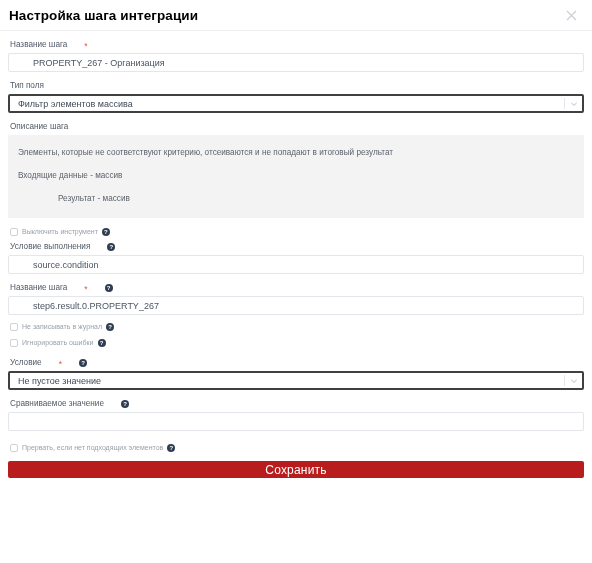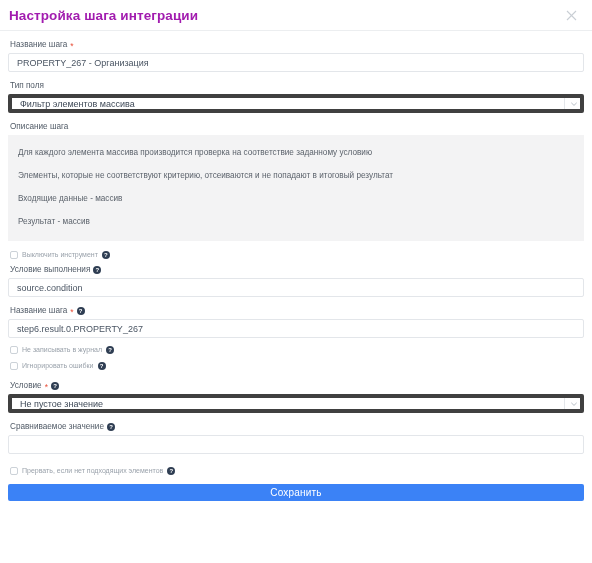--- a/index.html
+++ b/index.html
@@ -30,21 +30,21 @@
     border-bottom: 1px solid #eceef0;
     display: flex;
     align-items: center;
     justify-content: space-between;
     padding: 0 9px 0 9px;
     box-sizing: border-box;
   }
   .modal-title {
     font-size: 13.5px;
     font-weight: bold;
-    color: #a21caf;
+    color: #000000;
     letter-spacing: .1px;
     white-space: nowrap;
   }
   .close-icon {
     width: 16px;
     height: 16px;
     margin-right: 4px;
     display: flex;
     align-items: center;
     justify-content: center;
@@ -61,21 +61,21 @@
   .field {
     margin-bottom: 3px;
   }
   .label {
     font-size: 8.2px;
     color: #505a66;
     line-height: 12px;
     margin: 0 0 2px 2px;
     display: flex;
     align-items: center;
-    gap: 3px;
+    gap: 17px;
     white-space: nowrap;
   }
   .req {
     color: #e8503a;
     font-size: 8.5px;
     line-height: 8px;
     position: relative;
     top: 1px;
   }
 
@@ -98,38 +98,38 @@
   .control {
     width: 576px;
     height: 19px;
     box-sizing: border-box;
     border: 1px solid #e3e6ea;
     border-radius: 2px;
     background: #ffffff;
     font-family: "Liberation Sans", "DejaVu Sans", sans-serif;
     font-size: 9px;
     color: #4a5563;
-    padding: 0 8px;
+    padding: 0 24px;
     outline: none;
     display: flex;
     align-items: center;
   }
   input.control { display: block; line-height: 17px; }
   input.control::placeholder { color: #b4bcc4; }
 
   .select-wrap {
     position: relative;
     width: 576px;
     height: 19px;
   }
   .select-box {
     width: 576px;
     height: 19px;
     box-sizing: border-box;
-    border: 4px solid #404040;
+    border: 2px solid #404040;
     border-radius: 2px;
     background: #ffffff;
     font-size: 9px;
     color: #3f4a58;
     padding: 0 30px 0 8px;
     display: flex;
     align-items: center;
     cursor: pointer;
   }
   .select-sep {
@@ -157,21 +157,21 @@
     padding: 12px 10px 13px 10px;
     margin-bottom: 9px;
   }
   .desc-line {
     font-size: 8.2px;
     color: #5c636c;
     line-height: 12px;
     margin-bottom: 11px;
     white-space: nowrap;
   }
-  .desc-line:last-child { margin-bottom: 0; }
+  .desc-line:last-child { margin-bottom: 0; margin-left: 40px; }
 
   
   .check-row {
     display: flex;
     align-items: center;
     gap: 4px;
     margin: 7px 0 5px 2px;
   }
   .checkbox {
     width: 8px;
@@ -189,26 +189,26 @@
     line-height: 9px;
     white-space: nowrap;
   }
 
   .gap-sm { height: 5px; }
 
   
   .save-button {
     width: 576px;
     height: 17px;
-    background: #3b82f6;
+    background: #b91c1c;
     color: #ffffff;
     border: none;
     border-radius: 2px;
     font-family: "Liberation Sans", "DejaVu Sans", sans-serif;
-    font-size: 10px;
+    font-size: 12px;
     letter-spacing: .2px;
     cursor: pointer;
     display: flex;
     align-items: center;
     justify-content: center;
     margin-top: 9px;
   }
 </style>
 </head>
 <body>
@@ -250,21 +250,20 @@
       </div>
     </div>
 
     <div class="gap-sm"></div>
 
     <div class="field">
       <div class="label">
         <span>Описание шага</span>
       </div>
       <div class="desc-panel">
-        <div class="desc-line">Для каждого элемента массива производится проверка на соответствие заданному условию</div>
         <div class="desc-line">Элементы, которые не соответствуют критерию, отсеиваются и не попадают в итоговый результат</div>
         <div class="desc-line">Входящие данные - массив</div>
         <div class="desc-line">Результат - массив</div>
       </div>
     </div>
 
     <div class="check-row">
       <span class="checkbox"></span>
       <span class="check-label">Выключить инструмент</span>
       <span class="help-icon">?</span>

